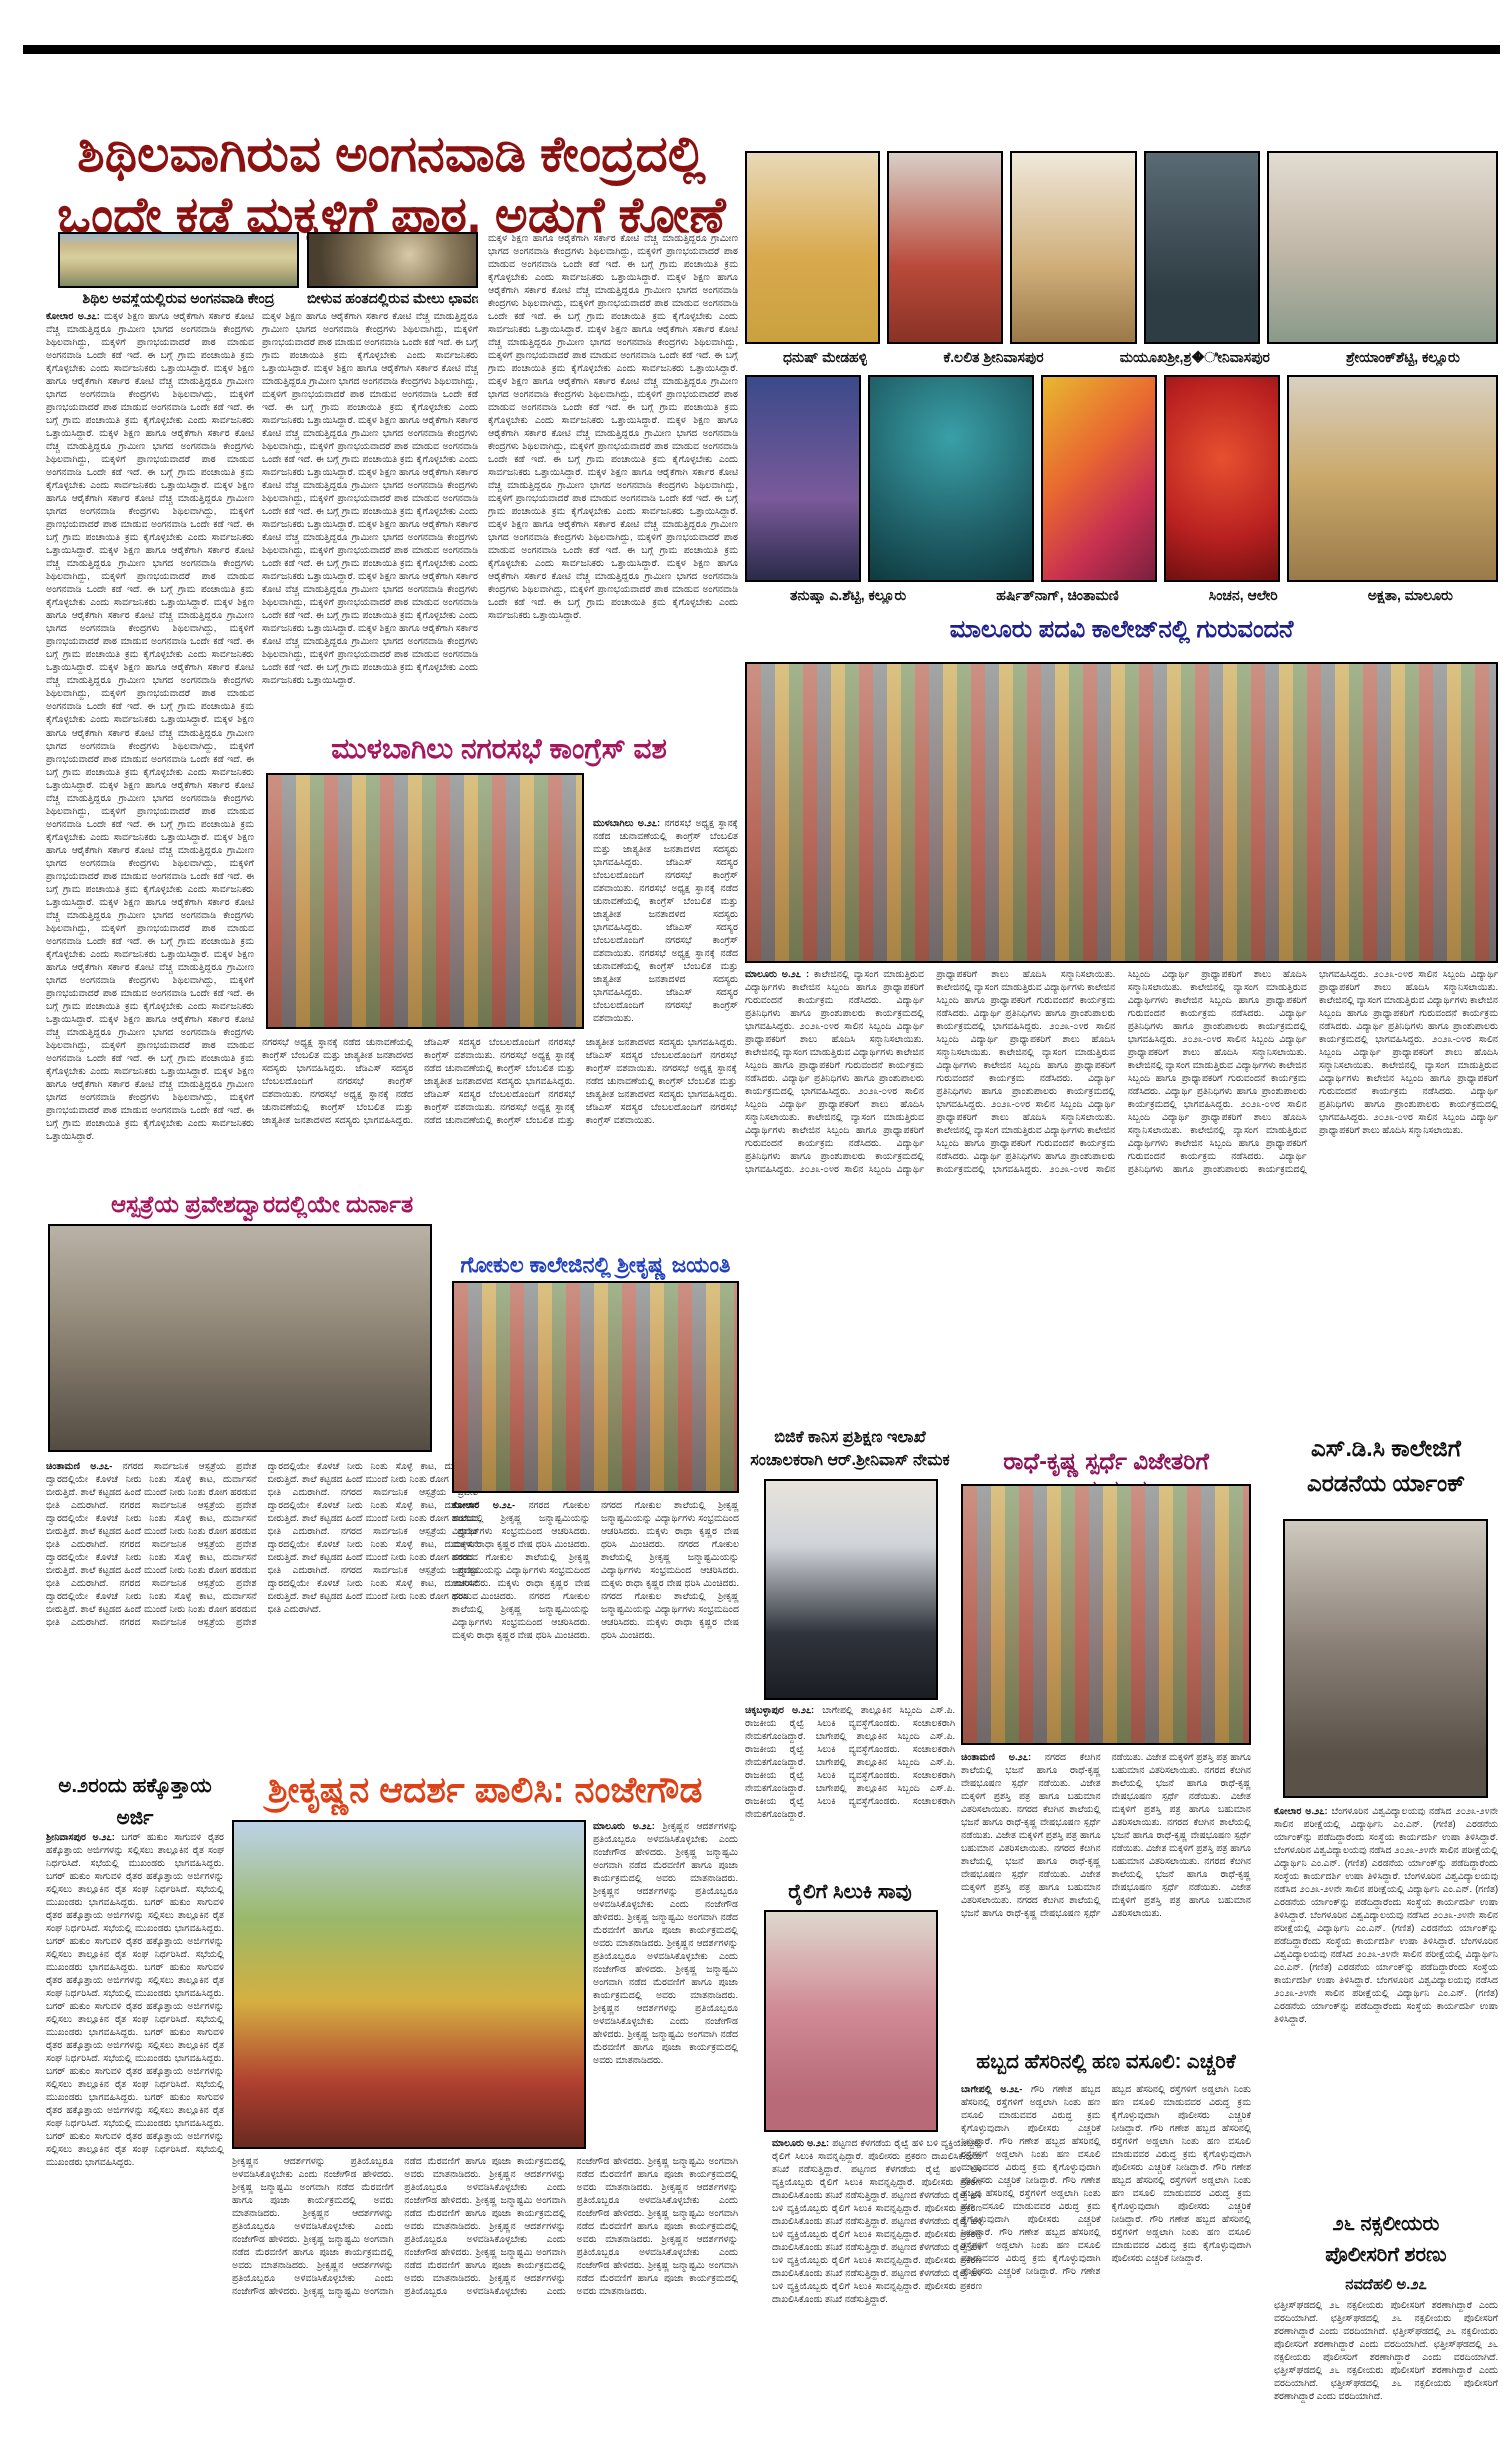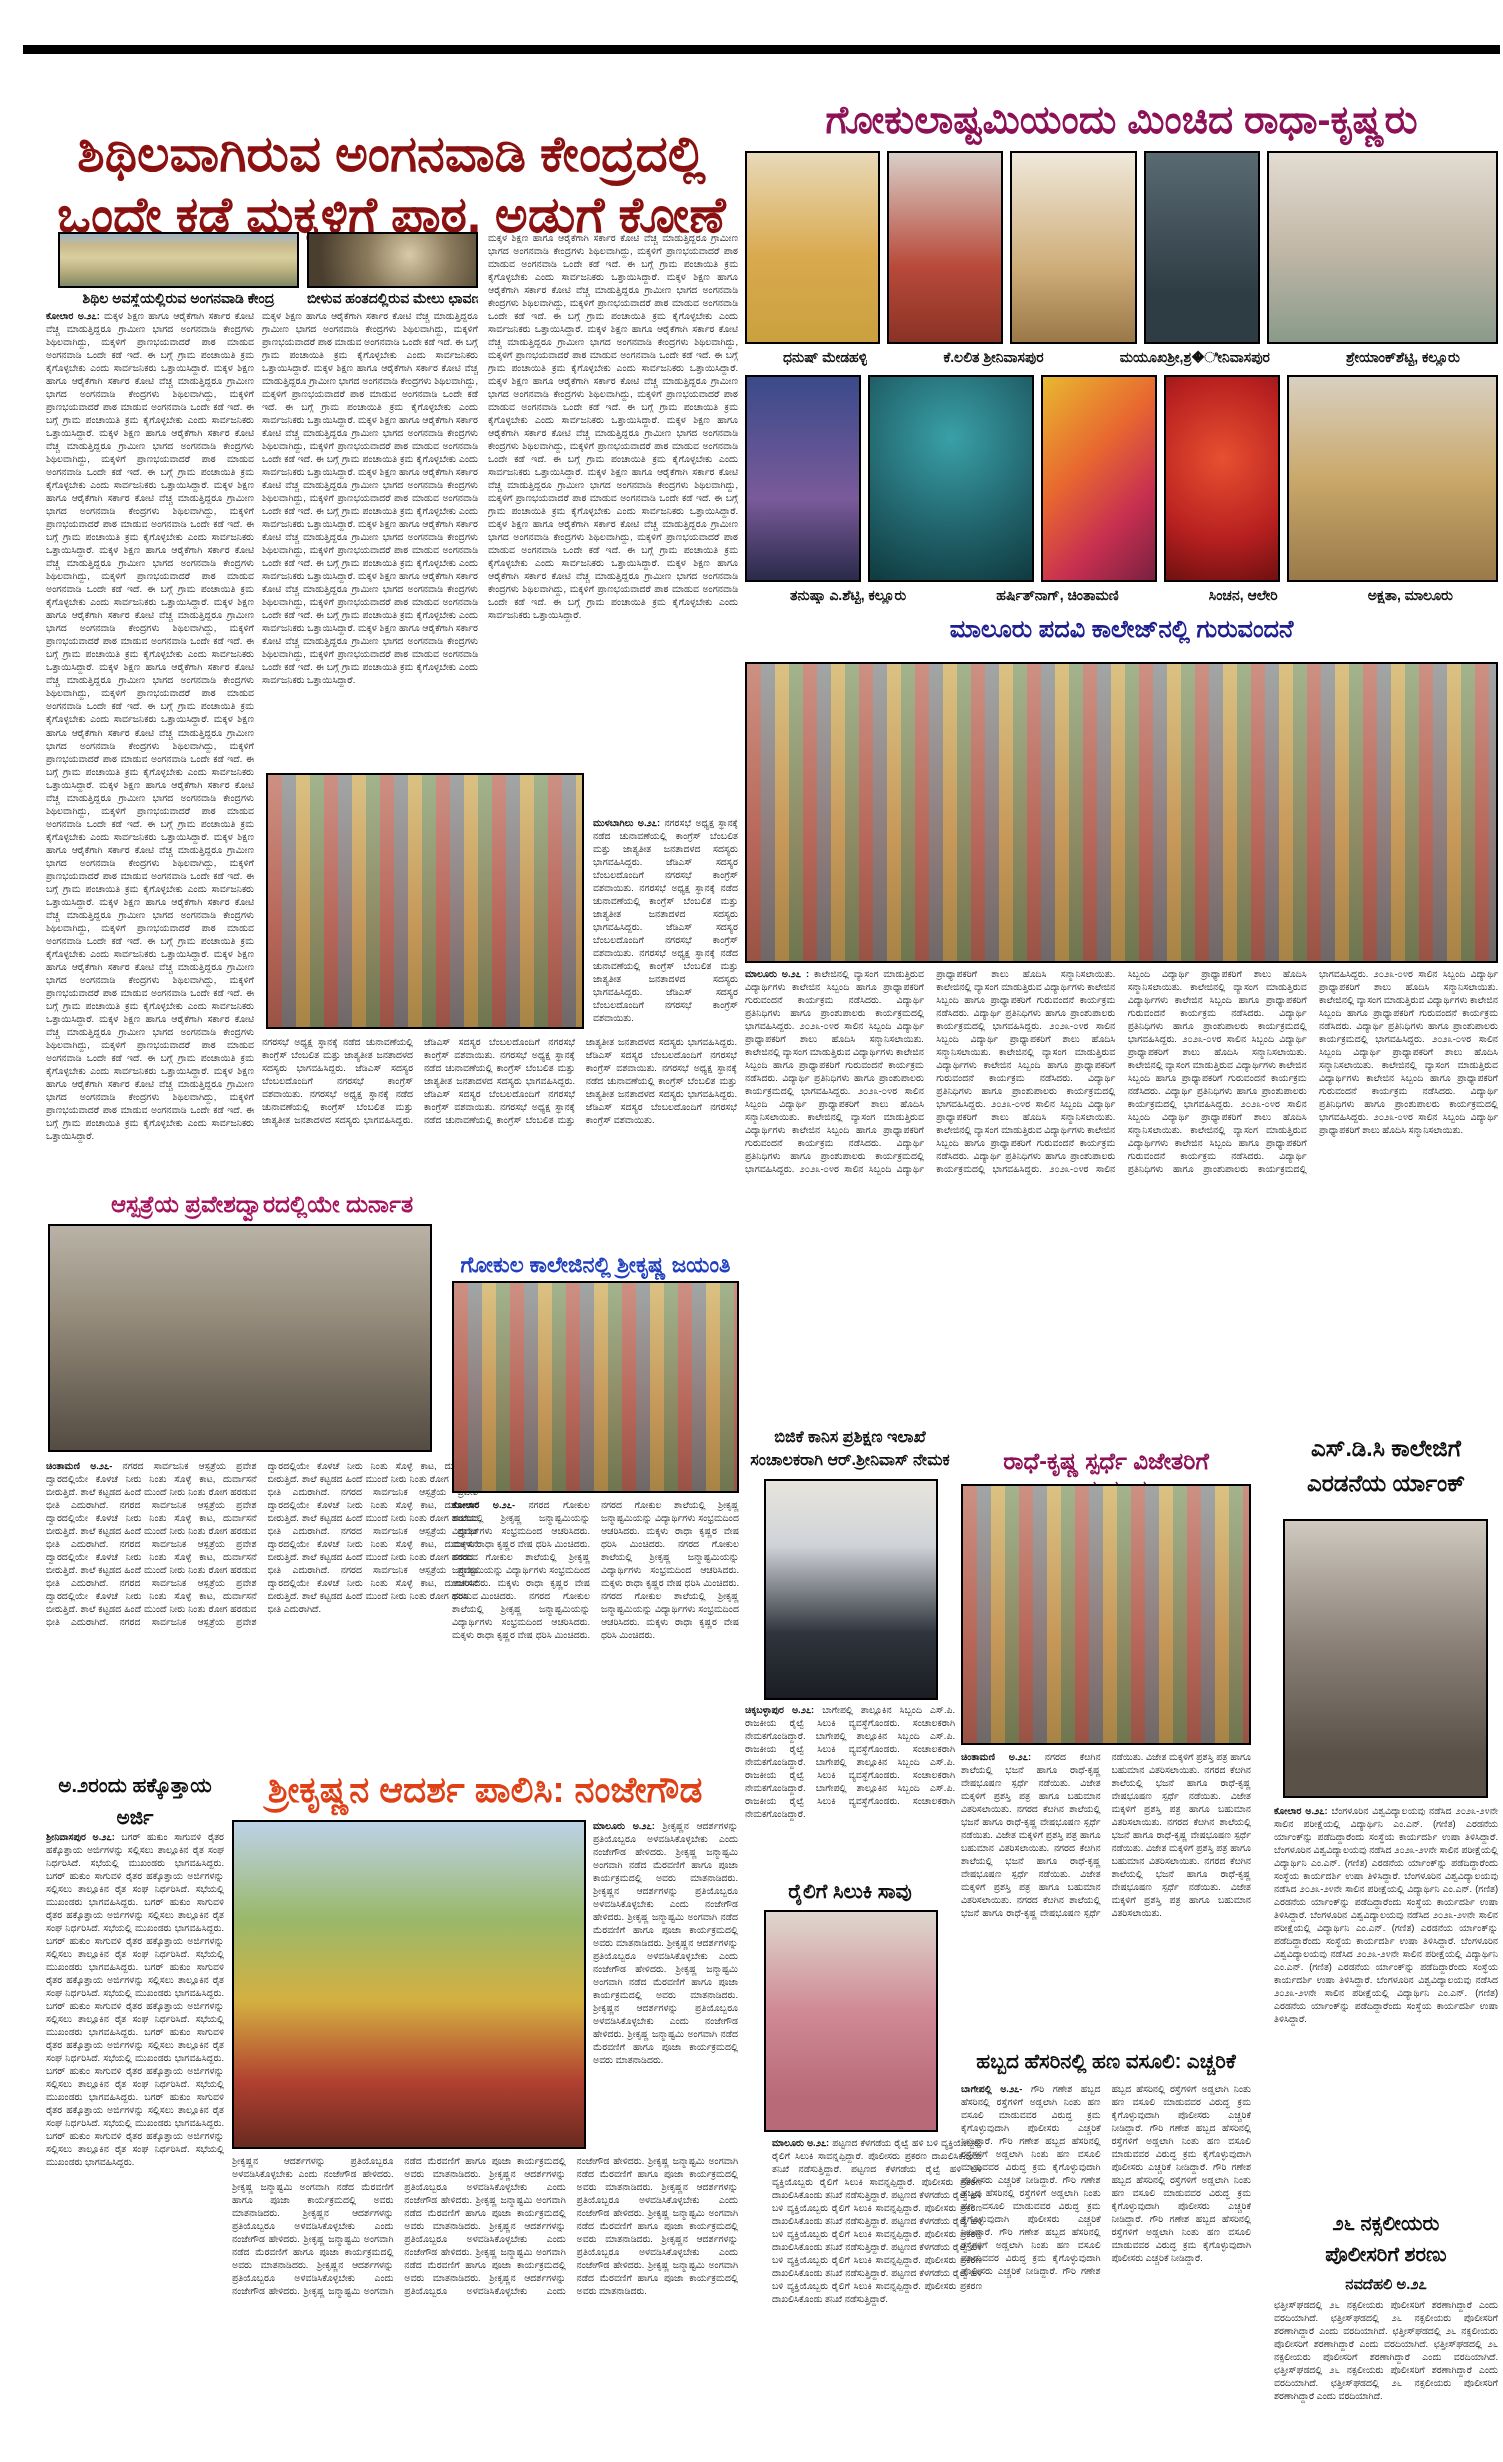--- a/index.html
+++ b/index.html
@@ -80,20 +80,21 @@
     <span class="lead">ಕೋಲಾರ ಅ.೨೭:</span>
     <span> ಮಕ್ಕಳ ಶಿಕ್ಷಣ ಹಾಗೂ ಆರೈಕೆಗಾಗಿ ಸರ್ಕಾರ ಕೋಟಿ ವೆಚ್ಚ ಮಾಡುತ್ತಿದ್ದರೂ ಗ್ರಾಮೀಣ ಭಾಗದ ಅಂಗನವಾಡಿ ಕೇಂದ್ರಗಳು ಶಿಥಿಲವಾಗಿದ್ದು, ಮಕ್ಕಳಿಗೆ ಪ್ರಾಣಭಯವಾದರೆ ಪಾಠ ಮಾಡುವ ಅಂಗನವಾಡಿ ಒಂದೇ ಕಡೆ ಇದೆ. ಈ ಬಗ್ಗೆ ಗ್ರಾಮ ಪಂಚಾಯಿತಿ ಕ್ರಮ ಕೈಗೊಳ್ಳಬೇಕು ಎಂದು ಸಾರ್ವಜನಿಕರು ಒತ್ತಾಯಿಸಿದ್ದಾರೆ. ಮಕ್ಕಳ ಶಿಕ್ಷಣ ಹಾಗೂ ಆರೈಕೆಗಾಗಿ ಸರ್ಕಾರ ಕೋಟಿ ವೆಚ್ಚ ಮಾಡುತ್ತಿದ್ದರೂ ಗ್ರಾಮೀಣ ಭಾಗದ ಅಂಗನವಾಡಿ ಕೇಂದ್ರಗಳು ಶಿಥಿಲವಾಗಿದ್ದು, ಮಕ್ಕಳಿಗೆ ಪ್ರಾಣಭಯವಾದರೆ ಪಾಠ ಮಾಡುವ ಅಂಗನವಾಡಿ ಒಂದೇ ಕಡೆ ಇದೆ. ಈ ಬಗ್ಗೆ ಗ್ರಾಮ ಪಂಚಾಯಿತಿ ಕ್ರಮ ಕೈಗೊಳ್ಳಬೇಕು ಎಂದು ಸಾರ್ವಜನಿಕರು ಒತ್ತಾಯಿಸಿದ್ದಾರೆ. ಮಕ್ಕಳ ಶಿಕ್ಷಣ ಹಾಗೂ ಆರೈಕೆಗಾಗಿ ಸರ್ಕಾರ ಕೋಟಿ ವೆಚ್ಚ ಮಾಡುತ್ತಿದ್ದರೂ ಗ್ರಾಮೀಣ ಭಾಗದ ಅಂಗನವಾಡಿ ಕೇಂದ್ರಗಳು ಶಿಥಿಲವಾಗಿದ್ದು, ಮಕ್ಕಳಿಗೆ ಪ್ರಾಣಭಯವಾದರೆ ಪಾಠ ಮಾಡುವ ಅಂಗನವಾಡಿ ಒಂದೇ ಕಡೆ ಇದೆ. ಈ ಬಗ್ಗೆ ಗ್ರಾಮ ಪಂಚಾಯಿತಿ ಕ್ರಮ ಕೈಗೊಳ್ಳಬೇಕು ಎಂದು ಸಾರ್ವಜನಿಕರು ಒತ್ತಾಯಿಸಿದ್ದಾರೆ. ಮಕ್ಕಳ ಶಿಕ್ಷಣ ಹಾಗೂ ಆರೈಕೆಗಾಗಿ ಸರ್ಕಾರ ಕೋಟಿ ವೆಚ್ಚ ಮಾಡುತ್ತಿದ್ದರೂ ಗ್ರಾಮೀಣ ಭಾಗದ ಅಂಗನವಾಡಿ ಕೇಂದ್ರಗಳು ಶಿಥಿಲವಾಗಿದ್ದು, ಮಕ್ಕಳಿಗೆ ಪ್ರಾಣಭಯವಾದರೆ ಪಾಠ ಮಾಡುವ ಅಂಗನವಾಡಿ ಒಂದೇ ಕಡೆ ಇದೆ. ಈ ಬಗ್ಗೆ ಗ್ರಾಮ ಪಂಚಾಯಿತಿ ಕ್ರಮ ಕೈಗೊಳ್ಳಬೇಕು ಎಂದು ಸಾರ್ವಜನಿಕರು ಒತ್ತಾಯಿಸಿದ್ದಾರೆ. ಮಕ್ಕಳ ಶಿಕ್ಷಣ ಹಾಗೂ ಆರೈಕೆಗಾಗಿ ಸರ್ಕಾರ ಕೋಟಿ ವೆಚ್ಚ ಮಾಡುತ್ತಿದ್ದರೂ ಗ್ರಾಮೀಣ ಭಾಗದ ಅಂಗನವಾಡಿ ಕೇಂದ್ರಗಳು ಶಿಥಿಲವಾಗಿದ್ದು, ಮಕ್ಕಳಿಗೆ ಪ್ರಾಣಭಯವಾದರೆ ಪಾಠ ಮಾಡುವ ಅಂಗನವಾಡಿ ಒಂದೇ ಕಡೆ ಇದೆ. ಈ ಬಗ್ಗೆ ಗ್ರಾಮ ಪಂಚಾಯಿತಿ ಕ್ರಮ ಕೈಗೊಳ್ಳಬೇಕು ಎಂದು ಸಾರ್ವಜನಿಕರು ಒತ್ತಾಯಿಸಿದ್ದಾರೆ. ಮಕ್ಕಳ ಶಿಕ್ಷಣ ಹಾಗೂ ಆರೈಕೆಗಾಗಿ ಸರ್ಕಾರ ಕೋಟಿ ವೆಚ್ಚ ಮಾಡುತ್ತಿದ್ದರೂ ಗ್ರಾಮೀಣ ಭಾಗದ ಅಂಗನವಾಡಿ ಕೇಂದ್ರಗಳು ಶಿಥಿಲವಾಗಿದ್ದು, ಮಕ್ಕಳಿಗೆ ಪ್ರಾಣಭಯವಾದರೆ ಪಾಠ ಮಾಡುವ ಅಂಗನವಾಡಿ ಒಂದೇ ಕಡೆ ಇದೆ. ಈ ಬಗ್ಗೆ ಗ್ರಾಮ ಪಂಚಾಯಿತಿ ಕ್ರಮ ಕೈಗೊಳ್ಳಬೇಕು ಎಂದು ಸಾರ್ವಜನಿಕರು ಒತ್ತಾಯಿಸಿದ್ದಾರೆ. ಮಕ್ಕಳ ಶಿಕ್ಷಣ ಹಾಗೂ ಆರೈಕೆಗಾಗಿ ಸರ್ಕಾರ ಕೋಟಿ ವೆಚ್ಚ ಮಾಡುತ್ತಿದ್ದರೂ ಗ್ರಾಮೀಣ ಭಾಗದ ಅಂಗನವಾಡಿ ಕೇಂದ್ರಗಳು ಶಿಥಿಲವಾಗಿದ್ದು, ಮಕ್ಕಳಿಗೆ ಪ್ರಾಣಭಯವಾದರೆ ಪಾಠ ಮಾಡುವ ಅಂಗನವಾಡಿ ಒಂದೇ ಕಡೆ ಇದೆ. ಈ ಬಗ್ಗೆ ಗ್ರಾಮ ಪಂಚಾಯಿತಿ ಕ್ರಮ ಕೈಗೊಳ್ಳಬೇಕು ಎಂದು ಸಾರ್ವಜನಿಕರು ಒತ್ತಾಯಿಸಿದ್ದಾರೆ. ಮಕ್ಕಳ ಶಿಕ್ಷಣ ಹಾಗೂ ಆರೈಕೆಗಾಗಿ ಸರ್ಕಾರ ಕೋಟಿ ವೆಚ್ಚ ಮಾಡುತ್ತಿದ್ದರೂ ಗ್ರಾಮೀಣ ಭಾಗದ ಅಂಗನವಾಡಿ ಕೇಂದ್ರಗಳು ಶಿಥಿಲವಾಗಿದ್ದು, ಮಕ್ಕಳಿಗೆ ಪ್ರಾಣಭಯವಾದರೆ ಪಾಠ ಮಾಡುವ ಅಂಗನವಾಡಿ ಒಂದೇ ಕಡೆ ಇದೆ. ಈ ಬಗ್ಗೆ ಗ್ರಾಮ ಪಂಚಾಯಿತಿ ಕ್ರಮ ಕೈಗೊಳ್ಳಬೇಕು ಎಂದು ಸಾರ್ವಜನಿಕರು ಒತ್ತಾಯಿಸಿದ್ದಾರೆ. ಮಕ್ಕಳ ಶಿಕ್ಷಣ ಹಾಗೂ ಆರೈಕೆಗಾಗಿ ಸರ್ಕಾರ ಕೋಟಿ ವೆಚ್ಚ ಮಾಡುತ್ತಿದ್ದರೂ ಗ್ರಾಮೀಣ ಭಾಗದ ಅಂಗನವಾಡಿ ಕೇಂದ್ರಗಳು ಶಿಥಿಲವಾಗಿದ್ದು, ಮಕ್ಕಳಿಗೆ ಪ್ರಾಣಭಯವಾದರೆ ಪಾಠ ಮಾಡುವ ಅಂಗನವಾಡಿ ಒಂದೇ ಕಡೆ ಇದೆ. ಈ ಬಗ್ಗೆ ಗ್ರಾಮ ಪಂಚಾಯಿತಿ ಕ್ರಮ ಕೈಗೊಳ್ಳಬೇಕು ಎಂದು ಸಾರ್ವಜನಿಕರು ಒತ್ತಾಯಿಸಿದ್ದಾರೆ. ಮಕ್ಕಳ ಶಿಕ್ಷಣ ಹಾಗೂ ಆರೈಕೆಗಾಗಿ ಸರ್ಕಾರ ಕೋಟಿ ವೆಚ್ಚ ಮಾಡುತ್ತಿದ್ದರೂ ಗ್ರಾಮೀಣ ಭಾಗದ ಅಂಗನವಾಡಿ ಕೇಂದ್ರಗಳು ಶಿಥಿಲವಾಗಿದ್ದು, ಮಕ್ಕಳಿಗೆ ಪ್ರಾಣಭಯವಾದರೆ ಪಾಠ ಮಾಡುವ ಅಂಗನವಾಡಿ ಒಂದೇ ಕಡೆ ಇದೆ. ಈ ಬಗ್ಗೆ ಗ್ರಾಮ ಪಂಚಾಯಿತಿ ಕ್ರಮ ಕೈಗೊಳ್ಳಬೇಕು ಎಂದು ಸಾರ್ವಜನಿಕರು ಒತ್ತಾಯಿಸಿದ್ದಾರೆ. ಮಕ್ಕಳ ಶಿಕ್ಷಣ ಹಾಗೂ ಆರೈಕೆಗಾಗಿ ಸರ್ಕಾರ ಕೋಟಿ ವೆಚ್ಚ ಮಾಡುತ್ತಿದ್ದರೂ ಗ್ರಾಮೀಣ ಭಾಗದ ಅಂಗನವಾಡಿ ಕೇಂದ್ರಗಳು ಶಿಥಿಲವಾಗಿದ್ದು, ಮಕ್ಕಳಿಗೆ ಪ್ರಾಣಭಯವಾದರೆ ಪಾಠ ಮಾಡುವ ಅಂಗನವಾಡಿ ಒಂದೇ ಕಡೆ ಇದೆ. ಈ ಬಗ್ಗೆ ಗ್ರಾಮ ಪಂಚಾಯಿತಿ ಕ್ರಮ ಕೈಗೊಳ್ಳಬೇಕು ಎಂದು ಸಾರ್ವಜನಿಕರು ಒತ್ತಾಯಿಸಿದ್ದಾರೆ. ಮಕ್ಕಳ ಶಿಕ್ಷಣ ಹಾಗೂ ಆರೈಕೆಗಾಗಿ ಸರ್ಕಾರ ಕೋಟಿ ವೆಚ್ಚ ಮಾಡುತ್ತಿದ್ದರೂ ಗ್ರಾಮೀಣ ಭಾಗದ ಅಂಗನವಾಡಿ ಕೇಂದ್ರಗಳು ಶಿಥಿಲವಾಗಿದ್ದು, ಮಕ್ಕಳಿಗೆ ಪ್ರಾಣಭಯವಾದರೆ ಪಾಠ ಮಾಡುವ ಅಂಗನವಾಡಿ ಒಂದೇ ಕಡೆ ಇದೆ. ಈ ಬಗ್ಗೆ ಗ್ರಾಮ ಪಂಚಾಯಿತಿ ಕ್ರಮ ಕೈಗೊಳ್ಳಬೇಕು ಎಂದು ಸಾರ್ವಜನಿಕರು ಒತ್ತಾಯಿಸಿದ್ದಾರೆ. ಮಕ್ಕಳ ಶಿಕ್ಷಣ ಹಾಗೂ ಆರೈಕೆಗಾಗಿ ಸರ್ಕಾರ ಕೋಟಿ ವೆಚ್ಚ ಮಾಡುತ್ತಿದ್ದರೂ ಗ್ರಾಮೀಣ ಭಾಗದ ಅಂಗನವಾಡಿ ಕೇಂದ್ರಗಳು ಶಿಥಿಲವಾಗಿದ್ದು, ಮಕ್ಕಳಿಗೆ ಪ್ರಾಣಭಯವಾದರೆ ಪಾಠ ಮಾಡುವ ಅಂಗನವಾಡಿ ಒಂದೇ ಕಡೆ ಇದೆ. ಈ ಬಗ್ಗೆ ಗ್ರಾಮ ಪಂಚಾಯಿತಿ ಕ್ರಮ ಕೈಗೊಳ್ಳಬೇಕು ಎಂದು ಸಾರ್ವಜನಿಕರು ಒತ್ತಾಯಿಸಿದ್ದಾರೆ. ಮಕ್ಕಳ ಶಿಕ್ಷಣ ಹಾಗೂ ಆರೈಕೆಗಾಗಿ ಸರ್ಕಾರ ಕೋಟಿ ವೆಚ್ಚ ಮಾಡುತ್ತಿದ್ದರೂ ಗ್ರಾಮೀಣ ಭಾಗದ ಅಂಗನವಾಡಿ ಕೇಂದ್ರಗಳು ಶಿಥಿಲವಾಗಿದ್ದು, ಮಕ್ಕಳಿಗೆ ಪ್ರಾಣಭಯವಾದರೆ ಪಾಠ ಮಾಡುವ ಅಂಗನವಾಡಿ ಒಂದೇ ಕಡೆ ಇದೆ. ಈ ಬಗ್ಗೆ ಗ್ರಾಮ ಪಂಚಾಯಿತಿ ಕ್ರಮ ಕೈಗೊಳ್ಳಬೇಕು ಎಂದು ಸಾರ್ವಜನಿಕರು ಒತ್ತಾಯಿಸಿದ್ದಾರೆ.</span>
   </div>
   <div class="abs bt" style="left:262px;top:310px;width:216px;height:415px;">
     <span> ಮಕ್ಕಳ ಶಿಕ್ಷಣ ಹಾಗೂ ಆರೈಕೆಗಾಗಿ ಸರ್ಕಾರ ಕೋಟಿ ವೆಚ್ಚ ಮಾಡುತ್ತಿದ್ದರೂ ಗ್ರಾಮೀಣ ಭಾಗದ ಅಂಗನವಾಡಿ ಕೇಂದ್ರಗಳು ಶಿಥಿಲವಾಗಿದ್ದು, ಮಕ್ಕಳಿಗೆ ಪ್ರಾಣಭಯವಾದರೆ ಪಾಠ ಮಾಡುವ ಅಂಗನವಾಡಿ ಒಂದೇ ಕಡೆ ಇದೆ. ಈ ಬಗ್ಗೆ ಗ್ರಾಮ ಪಂಚಾಯಿತಿ ಕ್ರಮ ಕೈಗೊಳ್ಳಬೇಕು ಎಂದು ಸಾರ್ವಜನಿಕರು ಒತ್ತಾಯಿಸಿದ್ದಾರೆ. ಮಕ್ಕಳ ಶಿಕ್ಷಣ ಹಾಗೂ ಆರೈಕೆಗಾಗಿ ಸರ್ಕಾರ ಕೋಟಿ ವೆಚ್ಚ ಮಾಡುತ್ತಿದ್ದರೂ ಗ್ರಾಮೀಣ ಭಾಗದ ಅಂಗನವಾಡಿ ಕೇಂದ್ರಗಳು ಶಿಥಿಲವಾಗಿದ್ದು, ಮಕ್ಕಳಿಗೆ ಪ್ರಾಣಭಯವಾದರೆ ಪಾಠ ಮಾಡುವ ಅಂಗನವಾಡಿ ಒಂದೇ ಕಡೆ ಇದೆ. ಈ ಬಗ್ಗೆ ಗ್ರಾಮ ಪಂಚಾಯಿತಿ ಕ್ರಮ ಕೈಗೊಳ್ಳಬೇಕು ಎಂದು ಸಾರ್ವಜನಿಕರು ಒತ್ತಾಯಿಸಿದ್ದಾರೆ. ಮಕ್ಕಳ ಶಿಕ್ಷಣ ಹಾಗೂ ಆರೈಕೆಗಾಗಿ ಸರ್ಕಾರ ಕೋಟಿ ವೆಚ್ಚ ಮಾಡುತ್ತಿದ್ದರೂ ಗ್ರಾಮೀಣ ಭಾಗದ ಅಂಗನವಾಡಿ ಕೇಂದ್ರಗಳು ಶಿಥಿಲವಾಗಿದ್ದು, ಮಕ್ಕಳಿಗೆ ಪ್ರಾಣಭಯವಾದರೆ ಪಾಠ ಮಾಡುವ ಅಂಗನವಾಡಿ ಒಂದೇ ಕಡೆ ಇದೆ. ಈ ಬಗ್ಗೆ ಗ್ರಾಮ ಪಂಚಾಯಿತಿ ಕ್ರಮ ಕೈಗೊಳ್ಳಬೇಕು ಎಂದು ಸಾರ್ವಜನಿಕರು ಒತ್ತಾಯಿಸಿದ್ದಾರೆ. ಮಕ್ಕಳ ಶಿಕ್ಷಣ ಹಾಗೂ ಆರೈಕೆಗಾಗಿ ಸರ್ಕಾರ ಕೋಟಿ ವೆಚ್ಚ ಮಾಡುತ್ತಿದ್ದರೂ ಗ್ರಾಮೀಣ ಭಾಗದ ಅಂಗನವಾಡಿ ಕೇಂದ್ರಗಳು ಶಿಥಿಲವಾಗಿದ್ದು, ಮಕ್ಕಳಿಗೆ ಪ್ರಾಣಭಯವಾದರೆ ಪಾಠ ಮಾಡುವ ಅಂಗನವಾಡಿ ಒಂದೇ ಕಡೆ ಇದೆ. ಈ ಬಗ್ಗೆ ಗ್ರಾಮ ಪಂಚಾಯಿತಿ ಕ್ರಮ ಕೈಗೊಳ್ಳಬೇಕು ಎಂದು ಸಾರ್ವಜನಿಕರು ಒತ್ತಾಯಿಸಿದ್ದಾರೆ. ಮಕ್ಕಳ ಶಿಕ್ಷಣ ಹಾಗೂ ಆರೈಕೆಗಾಗಿ ಸರ್ಕಾರ ಕೋಟಿ ವೆಚ್ಚ ಮಾಡುತ್ತಿದ್ದರೂ ಗ್ರಾಮೀಣ ಭಾಗದ ಅಂಗನವಾಡಿ ಕೇಂದ್ರಗಳು ಶಿಥಿಲವಾಗಿದ್ದು, ಮಕ್ಕಳಿಗೆ ಪ್ರಾಣಭಯವಾದರೆ ಪಾಠ ಮಾಡುವ ಅಂಗನವಾಡಿ ಒಂದೇ ಕಡೆ ಇದೆ. ಈ ಬಗ್ಗೆ ಗ್ರಾಮ ಪಂಚಾಯಿತಿ ಕ್ರಮ ಕೈಗೊಳ್ಳಬೇಕು ಎಂದು ಸಾರ್ವಜನಿಕರು ಒತ್ತಾಯಿಸಿದ್ದಾರೆ. ಮಕ್ಕಳ ಶಿಕ್ಷಣ ಹಾಗೂ ಆರೈಕೆಗಾಗಿ ಸರ್ಕಾರ ಕೋಟಿ ವೆಚ್ಚ ಮಾಡುತ್ತಿದ್ದರೂ ಗ್ರಾಮೀಣ ಭಾಗದ ಅಂಗನವಾಡಿ ಕೇಂದ್ರಗಳು ಶಿಥಿಲವಾಗಿದ್ದು, ಮಕ್ಕಳಿಗೆ ಪ್ರಾಣಭಯವಾದರೆ ಪಾಠ ಮಾಡುವ ಅಂಗನವಾಡಿ ಒಂದೇ ಕಡೆ ಇದೆ. ಈ ಬಗ್ಗೆ ಗ್ರಾಮ ಪಂಚಾಯಿತಿ ಕ್ರಮ ಕೈಗೊಳ್ಳಬೇಕು ಎಂದು ಸಾರ್ವಜನಿಕರು ಒತ್ತಾಯಿಸಿದ್ದಾರೆ. ಮಕ್ಕಳ ಶಿಕ್ಷಣ ಹಾಗೂ ಆರೈಕೆಗಾಗಿ ಸರ್ಕಾರ ಕೋಟಿ ವೆಚ್ಚ ಮಾಡುತ್ತಿದ್ದರೂ ಗ್ರಾಮೀಣ ಭಾಗದ ಅಂಗನವಾಡಿ ಕೇಂದ್ರಗಳು ಶಿಥಿಲವಾಗಿದ್ದು, ಮಕ್ಕಳಿಗೆ ಪ್ರಾಣಭಯವಾದರೆ ಪಾಠ ಮಾಡುವ ಅಂಗನವಾಡಿ ಒಂದೇ ಕಡೆ ಇದೆ. ಈ ಬಗ್ಗೆ ಗ್ರಾಮ ಪಂಚಾಯಿತಿ ಕ್ರಮ ಕೈಗೊಳ್ಳಬೇಕು ಎಂದು ಸಾರ್ವಜನಿಕರು ಒತ್ತಾಯಿಸಿದ್ದಾರೆ.</span>
   </div>
   <div class="abs bt" style="left:488px;top:232px;width:250px;height:494px;">
     <span> ಮಕ್ಕಳ ಶಿಕ್ಷಣ ಹಾಗೂ ಆರೈಕೆಗಾಗಿ ಸರ್ಕಾರ ಕೋಟಿ ವೆಚ್ಚ ಮಾಡುತ್ತಿದ್ದರೂ ಗ್ರಾಮೀಣ ಭಾಗದ ಅಂಗನವಾಡಿ ಕೇಂದ್ರಗಳು ಶಿಥಿಲವಾಗಿದ್ದು, ಮಕ್ಕಳಿಗೆ ಪ್ರಾಣಭಯವಾದರೆ ಪಾಠ ಮಾಡುವ ಅಂಗನವಾಡಿ ಒಂದೇ ಕಡೆ ಇದೆ. ಈ ಬಗ್ಗೆ ಗ್ರಾಮ ಪಂಚಾಯಿತಿ ಕ್ರಮ ಕೈಗೊಳ್ಳಬೇಕು ಎಂದು ಸಾರ್ವಜನಿಕರು ಒತ್ತಾಯಿಸಿದ್ದಾರೆ. ಮಕ್ಕಳ ಶಿಕ್ಷಣ ಹಾಗೂ ಆರೈಕೆಗಾಗಿ ಸರ್ಕಾರ ಕೋಟಿ ವೆಚ್ಚ ಮಾಡುತ್ತಿದ್ದರೂ ಗ್ರಾಮೀಣ ಭಾಗದ ಅಂಗನವಾಡಿ ಕೇಂದ್ರಗಳು ಶಿಥಿಲವಾಗಿದ್ದು, ಮಕ್ಕಳಿಗೆ ಪ್ರಾಣಭಯವಾದರೆ ಪಾಠ ಮಾಡುವ ಅಂಗನವಾಡಿ ಒಂದೇ ಕಡೆ ಇದೆ. ಈ ಬಗ್ಗೆ ಗ್ರಾಮ ಪಂಚಾಯಿತಿ ಕ್ರಮ ಕೈಗೊಳ್ಳಬೇಕು ಎಂದು ಸಾರ್ವಜನಿಕರು ಒತ್ತಾಯಿಸಿದ್ದಾರೆ. ಮಕ್ಕಳ ಶಿಕ್ಷಣ ಹಾಗೂ ಆರೈಕೆಗಾಗಿ ಸರ್ಕಾರ ಕೋಟಿ ವೆಚ್ಚ ಮಾಡುತ್ತಿದ್ದರೂ ಗ್ರಾಮೀಣ ಭಾಗದ ಅಂಗನವಾಡಿ ಕೇಂದ್ರಗಳು ಶಿಥಿಲವಾಗಿದ್ದು, ಮಕ್ಕಳಿಗೆ ಪ್ರಾಣಭಯವಾದರೆ ಪಾಠ ಮಾಡುವ ಅಂಗನವಾಡಿ ಒಂದೇ ಕಡೆ ಇದೆ. ಈ ಬಗ್ಗೆ ಗ್ರಾಮ ಪಂಚಾಯಿತಿ ಕ್ರಮ ಕೈಗೊಳ್ಳಬೇಕು ಎಂದು ಸಾರ್ವಜನಿಕರು ಒತ್ತಾಯಿಸಿದ್ದಾರೆ. ಮಕ್ಕಳ ಶಿಕ್ಷಣ ಹಾಗೂ ಆರೈಕೆಗಾಗಿ ಸರ್ಕಾರ ಕೋಟಿ ವೆಚ್ಚ ಮಾಡುತ್ತಿದ್ದರೂ ಗ್ರಾಮೀಣ ಭಾಗದ ಅಂಗನವಾಡಿ ಕೇಂದ್ರಗಳು ಶಿಥಿಲವಾಗಿದ್ದು, ಮಕ್ಕಳಿಗೆ ಪ್ರಾಣಭಯವಾದರೆ ಪಾಠ ಮಾಡುವ ಅಂಗನವಾಡಿ ಒಂದೇ ಕಡೆ ಇದೆ. ಈ ಬಗ್ಗೆ ಗ್ರಾಮ ಪಂಚಾಯಿತಿ ಕ್ರಮ ಕೈಗೊಳ್ಳಬೇಕು ಎಂದು ಸಾರ್ವಜನಿಕರು ಒತ್ತಾಯಿಸಿದ್ದಾರೆ. ಮಕ್ಕಳ ಶಿಕ್ಷಣ ಹಾಗೂ ಆರೈಕೆಗಾಗಿ ಸರ್ಕಾರ ಕೋಟಿ ವೆಚ್ಚ ಮಾಡುತ್ತಿದ್ದರೂ ಗ್ರಾಮೀಣ ಭಾಗದ ಅಂಗನವಾಡಿ ಕೇಂದ್ರಗಳು ಶಿಥಿಲವಾಗಿದ್ದು, ಮಕ್ಕಳಿಗೆ ಪ್ರಾಣಭಯವಾದರೆ ಪಾಠ ಮಾಡುವ ಅಂಗನವಾಡಿ ಒಂದೇ ಕಡೆ ಇದೆ. ಈ ಬಗ್ಗೆ ಗ್ರಾಮ ಪಂಚಾಯಿತಿ ಕ್ರಮ ಕೈಗೊಳ್ಳಬೇಕು ಎಂದು ಸಾರ್ವಜನಿಕರು ಒತ್ತಾಯಿಸಿದ್ದಾರೆ. ಮಕ್ಕಳ ಶಿಕ್ಷಣ ಹಾಗೂ ಆರೈಕೆಗಾಗಿ ಸರ್ಕಾರ ಕೋಟಿ ವೆಚ್ಚ ಮಾಡುತ್ತಿದ್ದರೂ ಗ್ರಾಮೀಣ ಭಾಗದ ಅಂಗನವಾಡಿ ಕೇಂದ್ರಗಳು ಶಿಥಿಲವಾಗಿದ್ದು, ಮಕ್ಕಳಿಗೆ ಪ್ರಾಣಭಯವಾದರೆ ಪಾಠ ಮಾಡುವ ಅಂಗನವಾಡಿ ಒಂದೇ ಕಡೆ ಇದೆ. ಈ ಬಗ್ಗೆ ಗ್ರಾಮ ಪಂಚಾಯಿತಿ ಕ್ರಮ ಕೈಗೊಳ್ಳಬೇಕು ಎಂದು ಸಾರ್ವಜನಿಕರು ಒತ್ತಾಯಿಸಿದ್ದಾರೆ. ಮಕ್ಕಳ ಶಿಕ್ಷಣ ಹಾಗೂ ಆರೈಕೆಗಾಗಿ ಸರ್ಕಾರ ಕೋಟಿ ವೆಚ್ಚ ಮಾಡುತ್ತಿದ್ದರೂ ಗ್ರಾಮೀಣ ಭಾಗದ ಅಂಗನವಾಡಿ ಕೇಂದ್ರಗಳು ಶಿಥಿಲವಾಗಿದ್ದು, ಮಕ್ಕಳಿಗೆ ಪ್ರಾಣಭಯವಾದರೆ ಪಾಠ ಮಾಡುವ ಅಂಗನವಾಡಿ ಒಂದೇ ಕಡೆ ಇದೆ. ಈ ಬಗ್ಗೆ ಗ್ರಾಮ ಪಂಚಾಯಿತಿ ಕ್ರಮ ಕೈಗೊಳ್ಳಬೇಕು ಎಂದು ಸಾರ್ವಜನಿಕರು ಒತ್ತಾಯಿಸಿದ್ದಾರೆ. ಮಕ್ಕಳ ಶಿಕ್ಷಣ ಹಾಗೂ ಆರೈಕೆಗಾಗಿ ಸರ್ಕಾರ ಕೋಟಿ ವೆಚ್ಚ ಮಾಡುತ್ತಿದ್ದರೂ ಗ್ರಾಮೀಣ ಭಾಗದ ಅಂಗನವಾಡಿ ಕೇಂದ್ರಗಳು ಶಿಥಿಲವಾಗಿದ್ದು, ಮಕ್ಕಳಿಗೆ ಪ್ರಾಣಭಯವಾದರೆ ಪಾಠ ಮಾಡುವ ಅಂಗನವಾಡಿ ಒಂದೇ ಕಡೆ ಇದೆ. ಈ ಬಗ್ಗೆ ಗ್ರಾಮ ಪಂಚಾಯಿತಿ ಕ್ರಮ ಕೈಗೊಳ್ಳಬೇಕು ಎಂದು ಸಾರ್ವಜನಿಕರು ಒತ್ತಾಯಿಸಿದ್ದಾರೆ.</span>
   </div>
 
+  <div class="abs hl hl-mulbagal" style="left:259px;top:732px;width:480px;">ಮುಳಬಾಗಿಲು ನಗರಸಭೆ ಕಾಂಗ್ರೆಸ್ ವಶ</div>
   <div class="abs ph ph-crowd" style="left:266px;top:773px;width:318px;height:256px;"></div>
   <div class="abs bt" style="left:593px;top:773px;width:145px;height:256px;margin-top:44px;">
     <span class="lead">ಮುಳಬಾಗಿಲು ಅ.೨೭:</span>
     <span> ನಗರಸಭೆ ಅಧ್ಯಕ್ಷ ಸ್ಥಾನಕ್ಕೆ ನಡೆದ ಚುನಾವಣೆಯಲ್ಲಿ ಕಾಂಗ್ರೆಸ್ ಬೆಂಬಲಿತ ಮತ್ತು ಜಾತ್ಯತೀತ ಜನತಾದಳದ ಸದಸ್ಯರು ಭಾಗವಹಿಸಿದ್ದರು. ಜೆಡಿಎಸ್ ಸದಸ್ಯರ ಬೆಂಬಲದೊಂದಿಗೆ ನಗರಸಭೆ ಕಾಂಗ್ರೆಸ್ ವಶವಾಯಿತು. ನಗರಸಭೆ ಅಧ್ಯಕ್ಷ ಸ್ಥಾನಕ್ಕೆ ನಡೆದ ಚುನಾವಣೆಯಲ್ಲಿ ಕಾಂಗ್ರೆಸ್ ಬೆಂಬಲಿತ ಮತ್ತು ಜಾತ್ಯತೀತ ಜನತಾದಳದ ಸದಸ್ಯರು ಭಾಗವಹಿಸಿದ್ದರು. ಜೆಡಿಎಸ್ ಸದಸ್ಯರ ಬೆಂಬಲದೊಂದಿಗೆ ನಗರಸಭೆ ಕಾಂಗ್ರೆಸ್ ವಶವಾಯಿತು. ನಗರಸಭೆ ಅಧ್ಯಕ್ಷ ಸ್ಥಾನಕ್ಕೆ ನಡೆದ ಚುನಾವಣೆಯಲ್ಲಿ ಕಾಂಗ್ರೆಸ್ ಬೆಂಬಲಿತ ಮತ್ತು ಜಾತ್ಯತೀತ ಜನತಾದಳದ ಸದಸ್ಯರು ಭಾಗವಹಿಸಿದ್ದರು. ಜೆಡಿಎಸ್ ಸದಸ್ಯರ ಬೆಂಬಲದೊಂದಿಗೆ ನಗರಸಭೆ ಕಾಂಗ್ರೆಸ್ ವಶವಾಯಿತು.</span>
   </div>
   <div class="abs bt cols3" style="left:262px;top:1036px;width:475px;height:148px;">
     <span> ನಗರಸಭೆ ಅಧ್ಯಕ್ಷ ಸ್ಥಾನಕ್ಕೆ ನಡೆದ ಚುನಾವಣೆಯಲ್ಲಿ ಕಾಂಗ್ರೆಸ್ ಬೆಂಬಲಿತ ಮತ್ತು ಜಾತ್ಯತೀತ ಜನತಾದಳದ ಸದಸ್ಯರು ಭಾಗವಹಿಸಿದ್ದರು. ಜೆಡಿಎಸ್ ಸದಸ್ಯರ ಬೆಂಬಲದೊಂದಿಗೆ ನಗರಸಭೆ ಕಾಂಗ್ರೆಸ್ ವಶವಾಯಿತು. ನಗರಸಭೆ ಅಧ್ಯಕ್ಷ ಸ್ಥಾನಕ್ಕೆ ನಡೆದ ಚುನಾವಣೆಯಲ್ಲಿ ಕಾಂಗ್ರೆಸ್ ಬೆಂಬಲಿತ ಮತ್ತು ಜಾತ್ಯತೀತ ಜನತಾದಳದ ಸದಸ್ಯರು ಭಾಗವಹಿಸಿದ್ದರು. ಜೆಡಿಎಸ್ ಸದಸ್ಯರ ಬೆಂಬಲದೊಂದಿಗೆ ನಗರಸಭೆ ಕಾಂಗ್ರೆಸ್ ವಶವಾಯಿತು. ನಗರಸಭೆ ಅಧ್ಯಕ್ಷ ಸ್ಥಾನಕ್ಕೆ ನಡೆದ ಚುನಾವಣೆಯಲ್ಲಿ ಕಾಂಗ್ರೆಸ್ ಬೆಂಬಲಿತ ಮತ್ತು ಜಾತ್ಯತೀತ ಜನತಾದಳದ ಸದಸ್ಯರು ಭಾಗವಹಿಸಿದ್ದರು. ಜೆಡಿಎಸ್ ಸದಸ್ಯರ ಬೆಂಬಲದೊಂದಿಗೆ ನಗರಸಭೆ ಕಾಂಗ್ರೆಸ್ ವಶವಾಯಿತು. ನಗರಸಭೆ ಅಧ್ಯಕ್ಷ ಸ್ಥಾನಕ್ಕೆ ನಡೆದ ಚುನಾವಣೆಯಲ್ಲಿ ಕಾಂಗ್ರೆಸ್ ಬೆಂಬಲಿತ ಮತ್ತು ಜಾತ್ಯತೀತ ಜನತಾದಳದ ಸದಸ್ಯರು ಭಾಗವಹಿಸಿದ್ದರು. ಜೆಡಿಎಸ್ ಸದಸ್ಯರ ಬೆಂಬಲದೊಂದಿಗೆ ನಗರಸಭೆ ಕಾಂಗ್ರೆಸ್ ವಶವಾಯಿತು. ನಗರಸಭೆ ಅಧ್ಯಕ್ಷ ಸ್ಥಾನಕ್ಕೆ ನಡೆದ ಚುನಾವಣೆಯಲ್ಲಿ ಕಾಂಗ್ರೆಸ್ ಬೆಂಬಲಿತ ಮತ್ತು ಜಾತ್ಯತೀತ ಜನತಾದಳದ ಸದಸ್ಯರು ಭಾಗವಹಿಸಿದ್ದರು. ಜೆಡಿಎಸ್ ಸದಸ್ಯರ ಬೆಂಬಲದೊಂದಿಗೆ ನಗರಸಭೆ ಕಾಂಗ್ರೆಸ್ ವಶವಾಯಿತು.</span>
   </div>
 
   <div class="abs hl hl-hospital" style="left:46px;top:1190px;width:432px;">ಆಸ್ಪತ್ರೆಯ ಪ್ರವೇಶದ್ವಾರದಲ್ಲಿಯೇ ದುರ್ನಾತ</div>
@@ -119,21 +120,20 @@
   <div class="abs hl hl-krishna" style="left:232px;top:1768px;width:506px;">ಶ್ರೀಕೃಷ್ಣನ ಆದರ್ಶ ಪಾಲಿಸಿ: ನಂಜೇಗೌಡ</div>
   <div class="abs ph ph-chariot" style="left:232px;top:1820px;width:354px;height:329px;"></div>
   <div class="abs bt" style="left:593px;top:1820px;width:145px;height:329px;">
     <span class="lead">ಮಾಲೂರು ಅ.೨೭:</span>
     <span> ಶ್ರೀಕೃಷ್ಣನ ಆದರ್ಶಗಳನ್ನು ಪ್ರತಿಯೊಬ್ಬರೂ ಅಳವಡಿಸಿಕೊಳ್ಳಬೇಕು ಎಂದು ನಂಜೇಗೌಡ ಹೇಳಿದರು. ಶ್ರೀಕೃಷ್ಣ ಜನ್ಮಾಷ್ಟಮಿ ಅಂಗವಾಗಿ ನಡೆದ ಮೆರವಣಿಗೆ ಹಾಗೂ ಪೂಜಾ ಕಾರ್ಯಕ್ರಮದಲ್ಲಿ ಅವರು ಮಾತನಾಡಿದರು. ಶ್ರೀಕೃಷ್ಣನ ಆದರ್ಶಗಳನ್ನು ಪ್ರತಿಯೊಬ್ಬರೂ ಅಳವಡಿಸಿಕೊಳ್ಳಬೇಕು ಎಂದು ನಂಜೇಗೌಡ ಹೇಳಿದರು. ಶ್ರೀಕೃಷ್ಣ ಜನ್ಮಾಷ್ಟಮಿ ಅಂಗವಾಗಿ ನಡೆದ ಮೆರವಣಿಗೆ ಹಾಗೂ ಪೂಜಾ ಕಾರ್ಯಕ್ರಮದಲ್ಲಿ ಅವರು ಮಾತನಾಡಿದರು. ಶ್ರೀಕೃಷ್ಣನ ಆದರ್ಶಗಳನ್ನು ಪ್ರತಿಯೊಬ್ಬರೂ ಅಳವಡಿಸಿಕೊಳ್ಳಬೇಕು ಎಂದು ನಂಜೇಗೌಡ ಹೇಳಿದರು. ಶ್ರೀಕೃಷ್ಣ ಜನ್ಮಾಷ್ಟಮಿ ಅಂಗವಾಗಿ ನಡೆದ ಮೆರವಣಿಗೆ ಹಾಗೂ ಪೂಜಾ ಕಾರ್ಯಕ್ರಮದಲ್ಲಿ ಅವರು ಮಾತನಾಡಿದರು. ಶ್ರೀಕೃಷ್ಣನ ಆದರ್ಶಗಳನ್ನು ಪ್ರತಿಯೊಬ್ಬರೂ ಅಳವಡಿಸಿಕೊಳ್ಳಬೇಕು ಎಂದು ನಂಜೇಗೌಡ ಹೇಳಿದರು. ಶ್ರೀಕೃಷ್ಣ ಜನ್ಮಾಷ್ಟಮಿ ಅಂಗವಾಗಿ ನಡೆದ ಮೆರವಣಿಗೆ ಹಾಗೂ ಪೂಜಾ ಕಾರ್ಯಕ್ರಮದಲ್ಲಿ ಅವರು ಮಾತನಾಡಿದರು.</span>
   </div>
   <div class="abs bt cols3" style="left:232px;top:2155px;width:506px;height:298px;">
     <span> ಶ್ರೀಕೃಷ್ಣನ ಆದರ್ಶಗಳನ್ನು ಪ್ರತಿಯೊಬ್ಬರೂ ಅಳವಡಿಸಿಕೊಳ್ಳಬೇಕು ಎಂದು ನಂಜೇಗೌಡ ಹೇಳಿದರು. ಶ್ರೀಕೃಷ್ಣ ಜನ್ಮಾಷ್ಟಮಿ ಅಂಗವಾಗಿ ನಡೆದ ಮೆರವಣಿಗೆ ಹಾಗೂ ಪೂಜಾ ಕಾರ್ಯಕ್ರಮದಲ್ಲಿ ಅವರು ಮಾತನಾಡಿದರು. ಶ್ರೀಕೃಷ್ಣನ ಆದರ್ಶಗಳನ್ನು ಪ್ರತಿಯೊಬ್ಬರೂ ಅಳವಡಿಸಿಕೊಳ್ಳಬೇಕು ಎಂದು ನಂಜೇಗೌಡ ಹೇಳಿದರು. ಶ್ರೀಕೃಷ್ಣ ಜನ್ಮಾಷ್ಟಮಿ ಅಂಗವಾಗಿ ನಡೆದ ಮೆರವಣಿಗೆ ಹಾಗೂ ಪೂಜಾ ಕಾರ್ಯಕ್ರಮದಲ್ಲಿ ಅವರು ಮಾತನಾಡಿದರು. ಶ್ರೀಕೃಷ್ಣನ ಆದರ್ಶಗಳನ್ನು ಪ್ರತಿಯೊಬ್ಬರೂ ಅಳವಡಿಸಿಕೊಳ್ಳಬೇಕು ಎಂದು ನಂಜೇಗೌಡ ಹೇಳಿದರು. ಶ್ರೀಕೃಷ್ಣ ಜನ್ಮಾಷ್ಟಮಿ ಅಂಗವಾಗಿ ನಡೆದ ಮೆರವಣಿಗೆ ಹಾಗೂ ಪೂಜಾ ಕಾರ್ಯಕ್ರಮದಲ್ಲಿ ಅವರು ಮಾತನಾಡಿದರು. ಶ್ರೀಕೃಷ್ಣನ ಆದರ್ಶಗಳನ್ನು ಪ್ರತಿಯೊಬ್ಬರೂ ಅಳವಡಿಸಿಕೊಳ್ಳಬೇಕು ಎಂದು ನಂಜೇಗೌಡ ಹೇಳಿದರು. ಶ್ರೀಕೃಷ್ಣ ಜನ್ಮಾಷ್ಟಮಿ ಅಂಗವಾಗಿ ನಡೆದ ಮೆರವಣಿಗೆ ಹಾಗೂ ಪೂಜಾ ಕಾರ್ಯಕ್ರಮದಲ್ಲಿ ಅವರು ಮಾತನಾಡಿದರು. ಶ್ರೀಕೃಷ್ಣನ ಆದರ್ಶಗಳನ್ನು ಪ್ರತಿಯೊಬ್ಬರೂ ಅಳವಡಿಸಿಕೊಳ್ಳಬೇಕು ಎಂದು ನಂಜೇಗೌಡ ಹೇಳಿದರು. ಶ್ರೀಕೃಷ್ಣ ಜನ್ಮಾಷ್ಟಮಿ ಅಂಗವಾಗಿ ನಡೆದ ಮೆರವಣಿಗೆ ಹಾಗೂ ಪೂಜಾ ಕಾರ್ಯಕ್ರಮದಲ್ಲಿ ಅವರು ಮಾತನಾಡಿದರು. ಶ್ರೀಕೃಷ್ಣನ ಆದರ್ಶಗಳನ್ನು ಪ್ರತಿಯೊಬ್ಬರೂ ಅಳವಡಿಸಿಕೊಳ್ಳಬೇಕು ಎಂದು ನಂಜೇಗೌಡ ಹೇಳಿದರು. ಶ್ರೀಕೃಷ್ಣ ಜನ್ಮಾಷ್ಟಮಿ ಅಂಗವಾಗಿ ನಡೆದ ಮೆರವಣಿಗೆ ಹಾಗೂ ಪೂಜಾ ಕಾರ್ಯಕ್ರಮದಲ್ಲಿ ಅವರು ಮಾತನಾಡಿದರು. ಶ್ರೀಕೃಷ್ಣನ ಆದರ್ಶಗಳನ್ನು ಪ್ರತಿಯೊಬ್ಬರೂ ಅಳವಡಿಸಿಕೊಳ್ಳಬೇಕು ಎಂದು ನಂಜೇಗೌಡ ಹೇಳಿದರು. ಶ್ರೀಕೃಷ್ಣ ಜನ್ಮಾಷ್ಟಮಿ ಅಂಗವಾಗಿ ನಡೆದ ಮೆರವಣಿಗೆ ಹಾಗೂ ಪೂಜಾ ಕಾರ್ಯಕ್ರಮದಲ್ಲಿ ಅವರು ಮಾತನಾಡಿದರು. ಶ್ರೀಕೃಷ್ಣನ ಆದರ್ಶಗಳನ್ನು ಪ್ರತಿಯೊಬ್ಬರೂ ಅಳವಡಿಸಿಕೊಳ್ಳಬೇಕು ಎಂದು ನಂಜೇಗೌಡ ಹೇಳಿದರು. ಶ್ರೀಕೃಷ್ಣ ಜನ್ಮಾಷ್ಟಮಿ ಅಂಗವಾಗಿ ನಡೆದ ಮೆರವಣಿಗೆ ಹಾಗೂ ಪೂಜಾ ಕಾರ್ಯಕ್ರಮದಲ್ಲಿ ಅವರು ಮಾತನಾಡಿದರು.</span>
   </div>
 
-  <div class="abs hl hl-gokulashtami" style="left:745px;top:96px;width:753px;">ಗೋಕುಲಾಷ್ಟಮಿಯಂದು ಮಿಂಚಿದ ರಾಧಾ-ಕೃಷ್ಣರು</div>
 
   <div class="abs photo-row" style="left:745px;top:151px;width:753px;height:193px;">
     <div class="ph ph-k1" style="flex:0 0 135px;"></div>
     <div class="ph ph-k2" style="flex:0 0 116px;"></div>
     <div class="ph ph-k3" style="flex:0 0 127px;"></div>
     <div class="ph ph-k4" style="flex:0 0 116px;"></div>
     <div class="ph ph-k5" style="flex:1 1 auto;"></div>
   </div>
   <div class="abs cap-row" style="left:745px;top:349px;width:753px;">
     <span class="cap">ಧನುಷ್ ಮೇಡಹಳ್ಳಿ</span>

